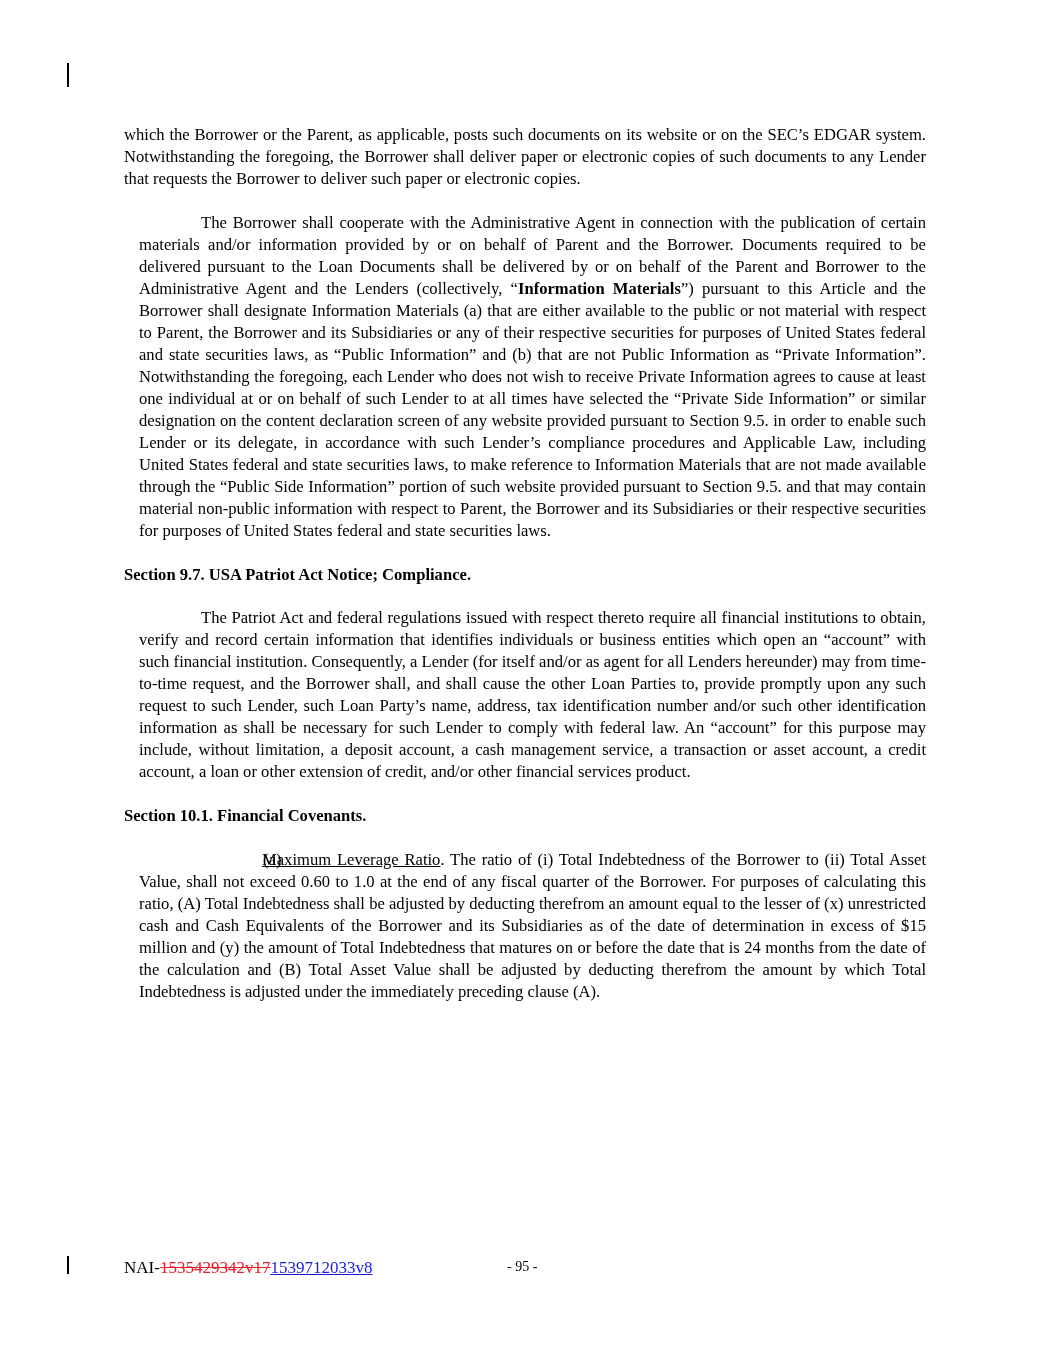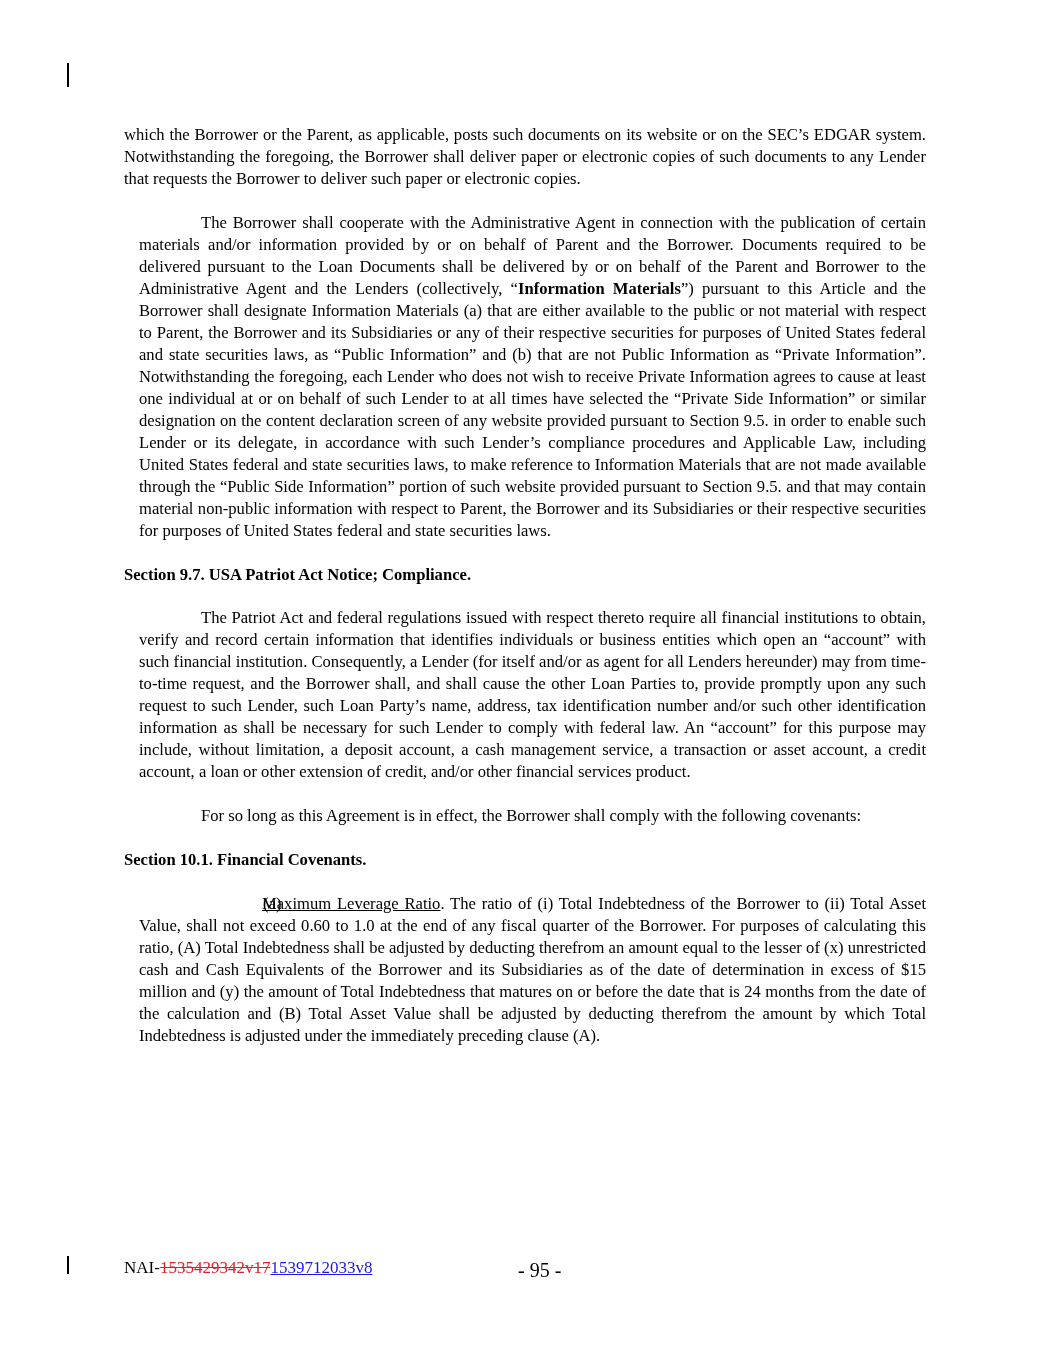--- a/index.html
+++ b/index.html
@@ -14,40 +14,39 @@
   .indent { text-indent: 62px; margin-left: 15px; }
   .gap { margin-top: 21.8px; }
   .heading { font-weight: bold; }
   .article { text-align: center; font-weight: bold; font-variant: small-caps; font-size: 16.6px; }
   .u { text-decoration: underline; }
   .tab { display: inline-block; width: 61px; }
   b { font-weight: bold; }
   .footer-id { position: absolute; left: 124px; top: 1258px; font-size: 17px; }
   .del { color: #e0202a; text-decoration: line-through; }
   .ins { color: #1a1adb; text-decoration: underline; }
-  .page-num { position: absolute; left: 518px; top: 1259px; font-size: 20px; }
+  .page-num { position: absolute; left: 507px; top: 1259px; font-size: 14px; }
 </style>
 </head>
 <body>
 
 <div class="change-bar cb-top"></div>
 <div class="change-bar cb-bottom"></div>
 
 <div class="page">
   <p>which the Borrower or the Parent, as applicable, posts such documents on its website or on the SEC’s EDGAR system. Notwithstanding the foregoing, the Borrower shall deliver paper or electronic copies of such documents to any Lender that requests the Borrower to deliver such paper or electronic copies.</p>
 
 
   <p class="gap indent"><span>The Borrower shall cooperate with the Administrative Agent in connection with the publication of certain materials and/or information provided by or on behalf of Parent and the Borrower.  Documents required to be delivered pursuant to the Loan Documents shall be delivered by or on behalf of the Parent and Borrower to the Administrative Agent and the Lenders (collectively, “</span><b>Information Materials</b><span>”) pursuant to this Article and the Borrower shall designate Information Materials (a) that are either available to the public or not material with respect to Parent, the Borrower and its Subsidiaries or any of their respective securities for purposes of United States federal and state securities laws, as “Public Information” and (b) that are not Public Information as “Private Information”.  Notwithstanding the foregoing, each Lender who does not wish to receive Private Information agrees to cause at least one individual at or on behalf of such Lender to at all times have selected the “Private Side Information” or similar designation on the content declaration screen of any website provided pursuant to Section 9.5. in order to enable such Lender or its delegate, in accordance with such Lender’s compliance procedures and Applicable Law, including United States federal and state securities laws, to make reference to Information Materials that are not made available through the “Public Side Information” portion of such website provided pursuant to Section 9.5. and that may contain material non-public information with respect to Parent, the Borrower and its Subsidiaries or their respective securities for purposes of United States federal and state securities laws.</span></p>
 
   <p class="gap heading">Section 9.7.  USA Patriot Act Notice; Compliance.</p>
 
   <p class="gap indent">The Patriot Act and federal regulations issued with respect thereto require all financial institutions to obtain, verify and record certain information that identifies individuals or business entities which open an “account” with such financial institution.  Consequently, a Lender (for itself and/or as agent for all Lenders hereunder) may from time-to-time request, and the Borrower shall, and shall cause the other Loan Parties to, provide promptly upon any such request to such Lender, such Loan Party’s name, address, tax identification number and/or such other identification information as shall be necessary for such Lender to comply with federal law.  An “account” for this purpose may include, without limitation, a deposit account, a cash management service, a transaction or asset account, a credit account, a loan or other extension of credit, and/or other financial services product.</p>
 
 
-  <p class="gap indent">For so long as this Agreement is in effect, the Borrower shall comply with the following covenants:</p>
 
   <p class="gap heading">Section 10.1.  Financial Covenants.</p>
 
   <p class="gap indent"><span class="tab">(a)</span><span class="u">Maximum Leverage Ratio</span><span>.  The ratio of (i) Total Indebtedness of the Borrower to (ii) Total Asset Value, shall not exceed 0.60 to 1.0 at the end of any fiscal quarter of the Borrower. For purposes of calculating this ratio, (A) Total Indebtedness shall be adjusted by deducting therefrom an amount equal to the lesser of (x) unrestricted cash and Cash Equivalents of the Borrower and its Subsidiaries as of the date of determination in excess of $15 million and (y) the amount of Total Indebtedness that matures on or before the date that is 24 months from the date of the calculation and (B) Total Asset Value shall be adjusted by deducting therefrom the amount by which Total Indebtedness is adjusted under the immediately preceding clause (A).</span></p>
 </div>
 
 <div class="footer-id"><span>NAI-</span><span class="del">1535429342v17</span><span class="ins">1539712033v8</span></div>
 <div class="page-num">- 95 -</div>
 
 </body></html>

